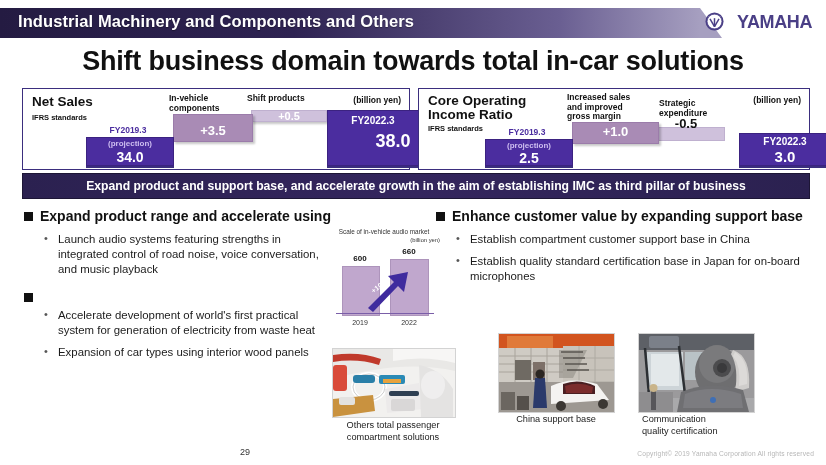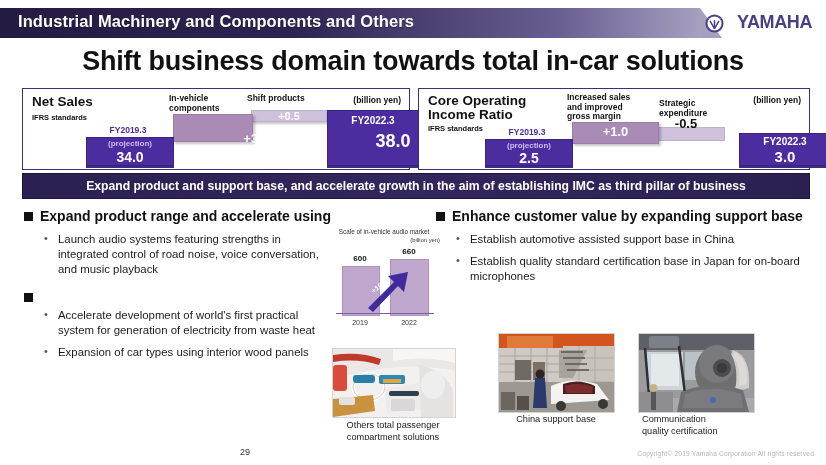--- a/index.html
+++ b/index.html
@@ -24,21 +24,21 @@
     border-color:transparent transparent #a69fc0 transparent;
   }
   .header-title{
     position:absolute;left:18px;top:4px;
     color:#ffffff;font-size:16.5px;font-weight:bold;letter-spacing:.1px;
     text-shadow:0 1px 1px rgba(0,0,0,.35);
     white-space:nowrap;
   }
   .logo{
     position:absolute;right:14px;top:4px;
-    display:flex;align-items:flex-end;gap:13px;
+    display:flex;align-items:flex-start;gap:13px;
   }
   .logo-mark{width:19px;height:19px;display:block;}
   .logo-text{color:#4a3f86;font-size:18px;font-weight:bold;letter-spacing:-0.4px;font-family:"Liberation Sans",sans-serif;}
 
   
   .main-title{
     position:absolute;left:0;top:46px;width:826px;text-align:center;
     font-size:27px;font-weight:bold;color:#111;letter-spacing:-0.2px;
   }
 
@@ -151,21 +151,21 @@
       </div>
       <div class="lbl-above" style="left:224px;top:5px;width:82px;">
         <span style="white-space:pre-line">Shift products</span>
       </div>
 
       <div class="bar light shadow" style="left:228px;top:21px;width:76px;height:12px;">
         <div class="bar-val" style="top:-1px;font-size:11px;color:#fff;">+0.5</div>
       </div>
 
       <div class="bar mid shadow" style="left:150px;top:25px;width:80px;height:28px;">
-        <div class="bar-val" style="top:16px;font-size:13px;color:#fff;margin-left:43px;">+3.5</div>
+        <div class="bar-val" style="top:8px;font-size:13px;color:#fff;">+3.5</div>
       </div>
 
       <div class="bar dark" style="left:304px;top:21px;width:92px;height:56px;">
         <div class="bar-val" style="top:4px;font-size:10px;color:#fff;">FY2022.3</div>
         <div class="bar-val" style="top:20px;font-size:18px;color:#fff;margin-left:20px;">38.0</div>
       </div>
 
       <div class="lbl-fy" style="left:60px;top:36px;width:90px;">FY2019.3</div>
       <div class="bar dark" style="left:63px;top:48px;width:88px;height:29px;">
         <div class="bar-val" style="top:1px;font-size:8px;color:#cdbdf0;">(projection)</div>
@@ -238,21 +238,21 @@
       <li>Expansion of car types using interior wood panels</li>
     </ul>
   </div>
 
   <div class="col right">
     <div class="head">
       <span class="sq"></span>
       <span>Enhance customer value by expanding support base</span>
     </div>
     <ul class="bl">
-      <li>Establish automotive assisted support base in China</li>
+      <li>Establish compartment customer support base in China</li>
       <li>Establish quality standard certification base in Japan for on-board microphones</li>
     </ul>
   </div>
 
   <div class="mini">
     <div class="mini-t">Scale of in-vehicle audio market</div>
     <div class="mini-u">(billion yen)</div>
 
     <div class="mv" style="left:10px;top:26px;width:44px;">600</div>
     <div class="mb" style="left:14px;top:38px;width:36px;height:48px;"></div>

